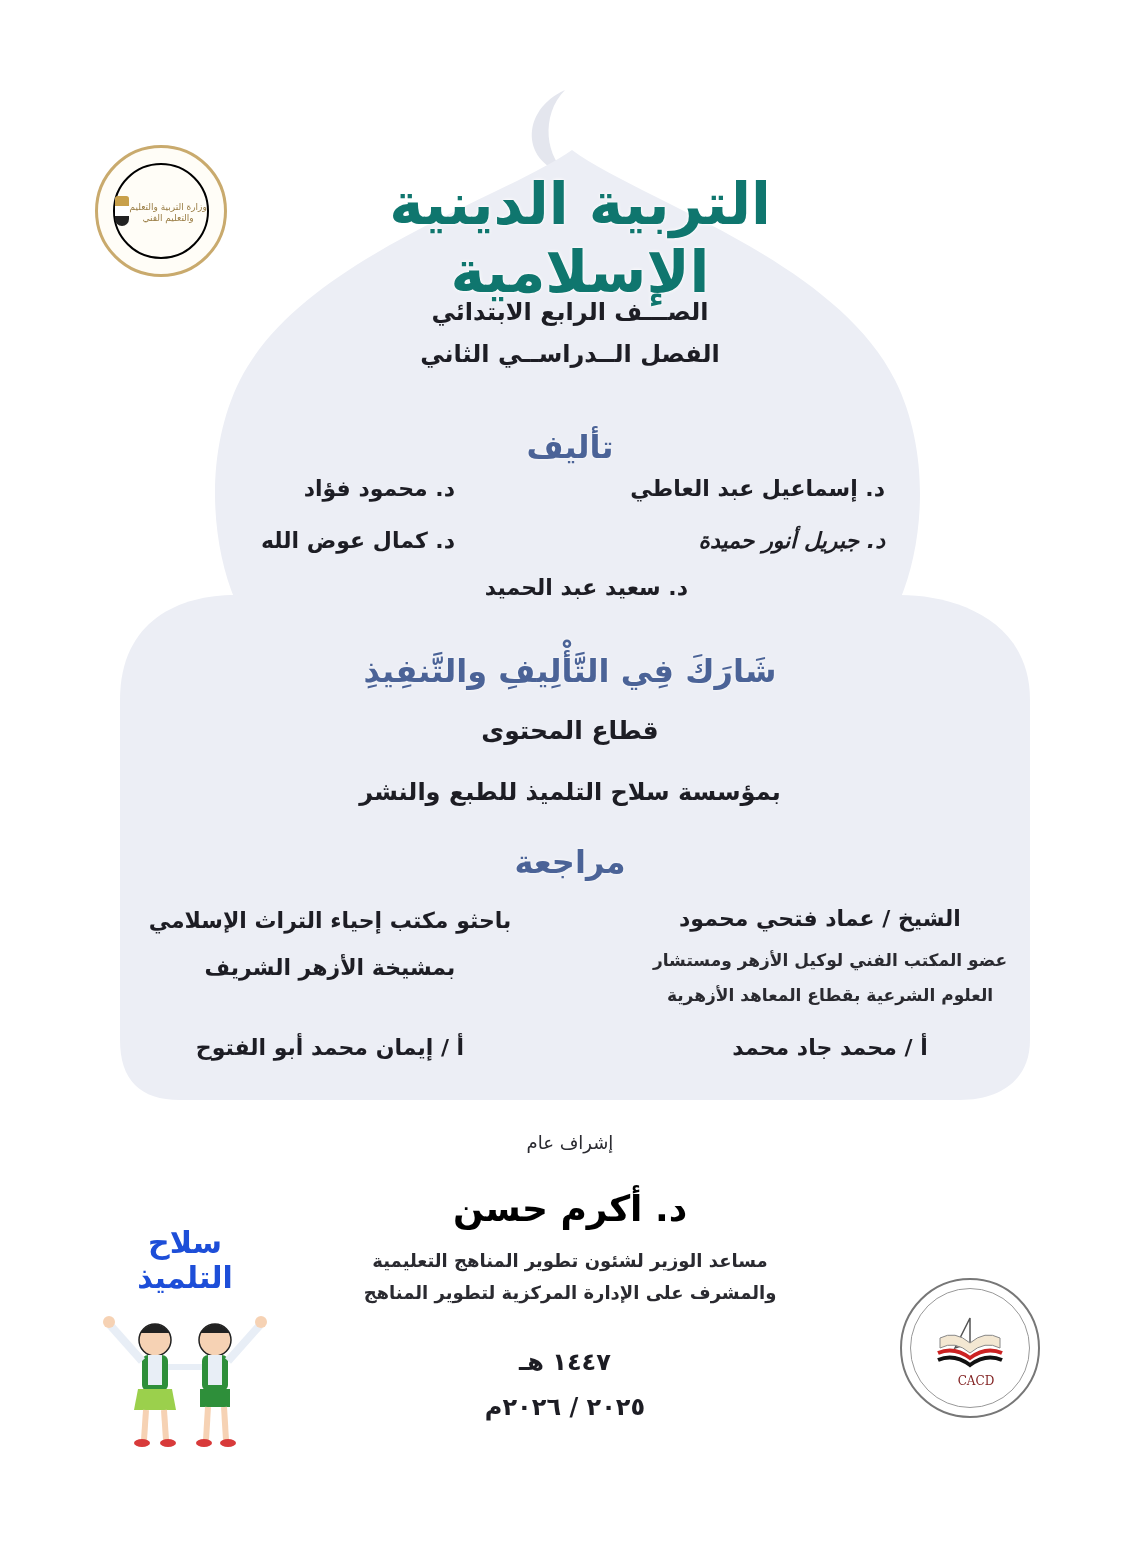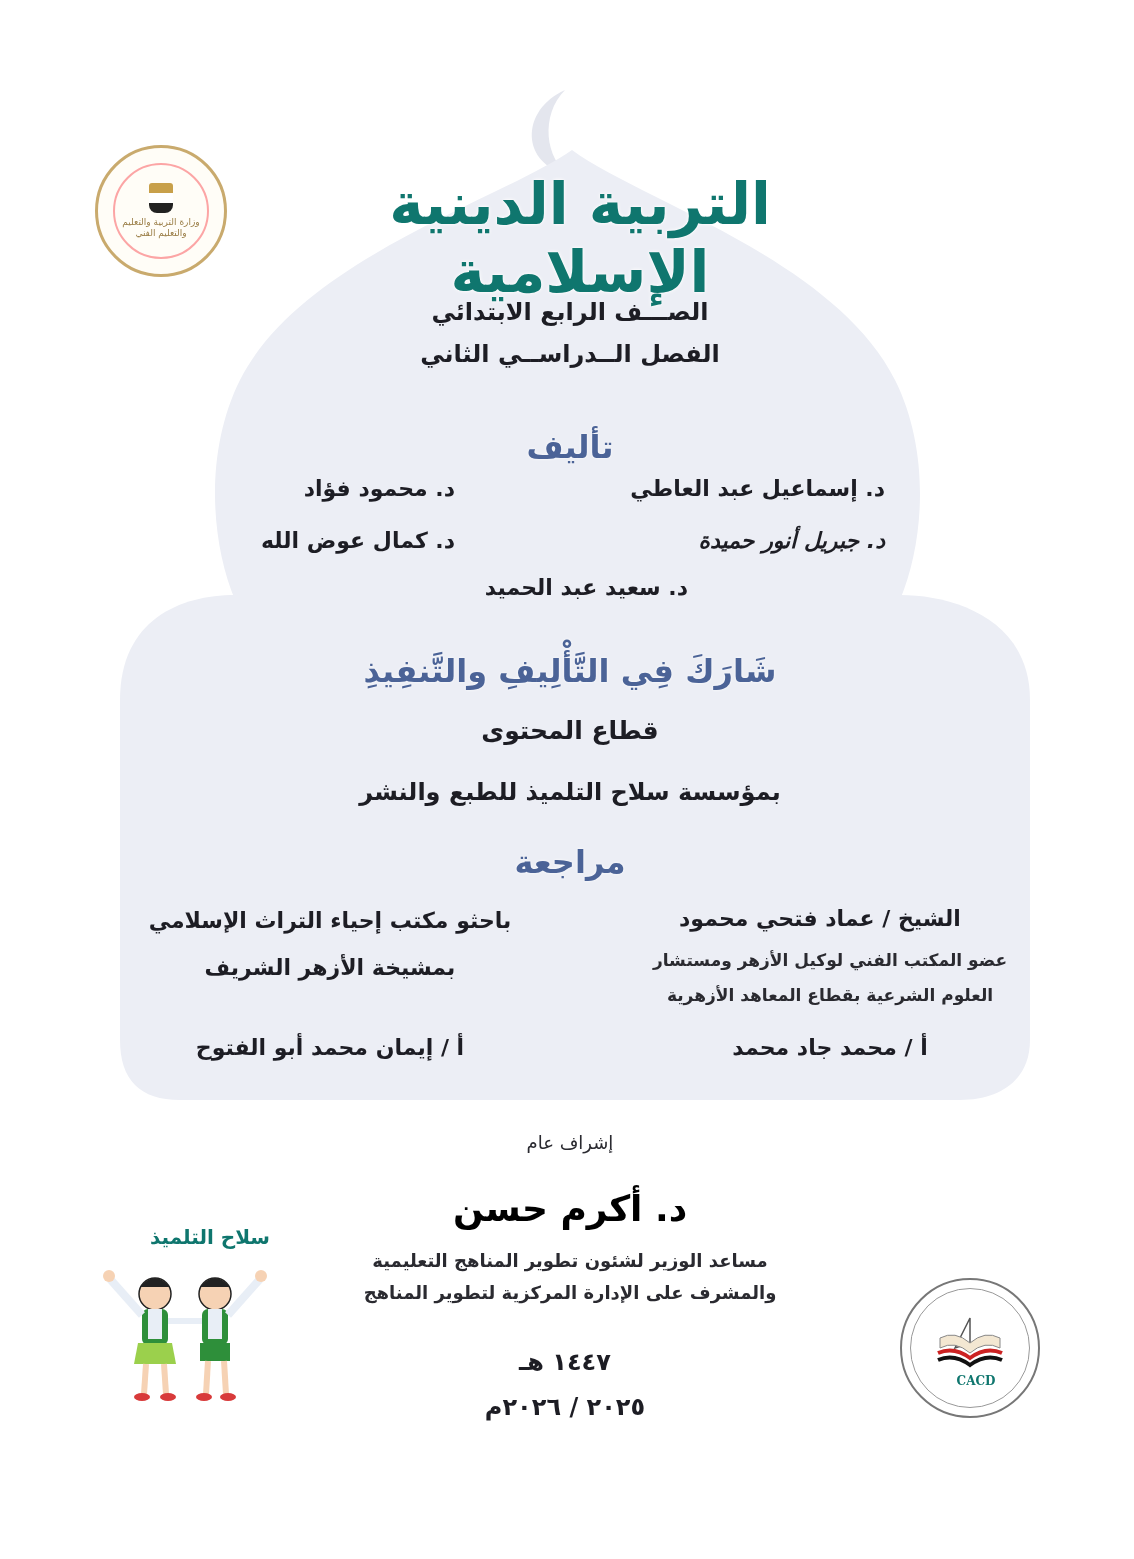--- a/index.html
+++ b/index.html
@@ -25,34 +25,34 @@
     .small { font-size: 17px; font-weight: bold; color: #2a2a30; }
     .supname { font-size: 36px; font-weight: bold; color: #000000; }
 
     
     .seal {
       left: 95px; top: 145px; width: 132px; height: 132px; border-radius: 50%;
       border: 3px solid #c9aa6d; box-sizing: border-box; background: #fffdf7;
       display: flex; align-items: center; justify-content: center;
     }
     .seal-inner {
-      width: 96px; height: 96px; border-radius: 50%; border: 2px solid #fca5a5; box-sizing: border-box;
-      display: flex; flex-direction: column; align-items: center; justify-content: center;
+      width: 96px; height: 96px; border-radius: 50%; border: 2px solid #000000; box-sizing: border-box;
+      display: flex; flex-direction: row; align-items: center; justify-content: center;
     }
     .eagle { width: 24px; height: 30px; background: linear-gradient(#c8a04a 0 33%, #ffffff 33% 66%, #222 66%); border-radius: 3px 3px 8px 8px; }
     .seal-text { font-size: 9px; color: #9a7d45; margin-top: 4px; text-align: center; line-height: 11px; }
 
     .salah-logo { left: 100px; top: 1225px; width: 170px; height: 210px; }
-    .salah-title { font-size: 20px; font-weight: bold; color: #0f766e; text-align: right; }
+    .salah-title { font-size: 30px; font-weight: bold; color: #1d4ed8; text-align: center; }
 
     .cacd { left: 900px; top: 1278px; width: 140px; height: 140px; border-radius: 50%;
       border: 2px solid #777; box-sizing: border-box; background: #fff;
       display: flex; flex-direction: column; align-items: center; justify-content: center; }
     .cacd-ring { position:absolute; inset: 8px; border-radius: 50%; border: 1px solid #999; }
-    .cacd-label { font-family: "DejaVu Serif", serif; font-size: 12px; font-weight: bold; color: #0f766e; margin-top: 6px; margin-left: 12px; }
+    .cacd-label { font-family: "DejaVu Serif", serif; font-size: 12px; font-weight: normal; color: #7f1d1d; margin-top: 6px; margin-left: 12px; }
   </style>
 </head>
 <body>
 
 <svg id="dome" viewBox="0 0 1134 1559">
 
   <path d="M565 90 C520 110 520 165 570 175 C545 160 540 115 565 90 Z" fill="#e4e6ee"></path>
 
   <path d="M572 150 C500 200 300 260 240 380 C205 450 210 540 235 600 L900 600 C925 540 930 450 895 380 C835 260 640 200 572 150 Z" fill="#eceef5"></path>
 

